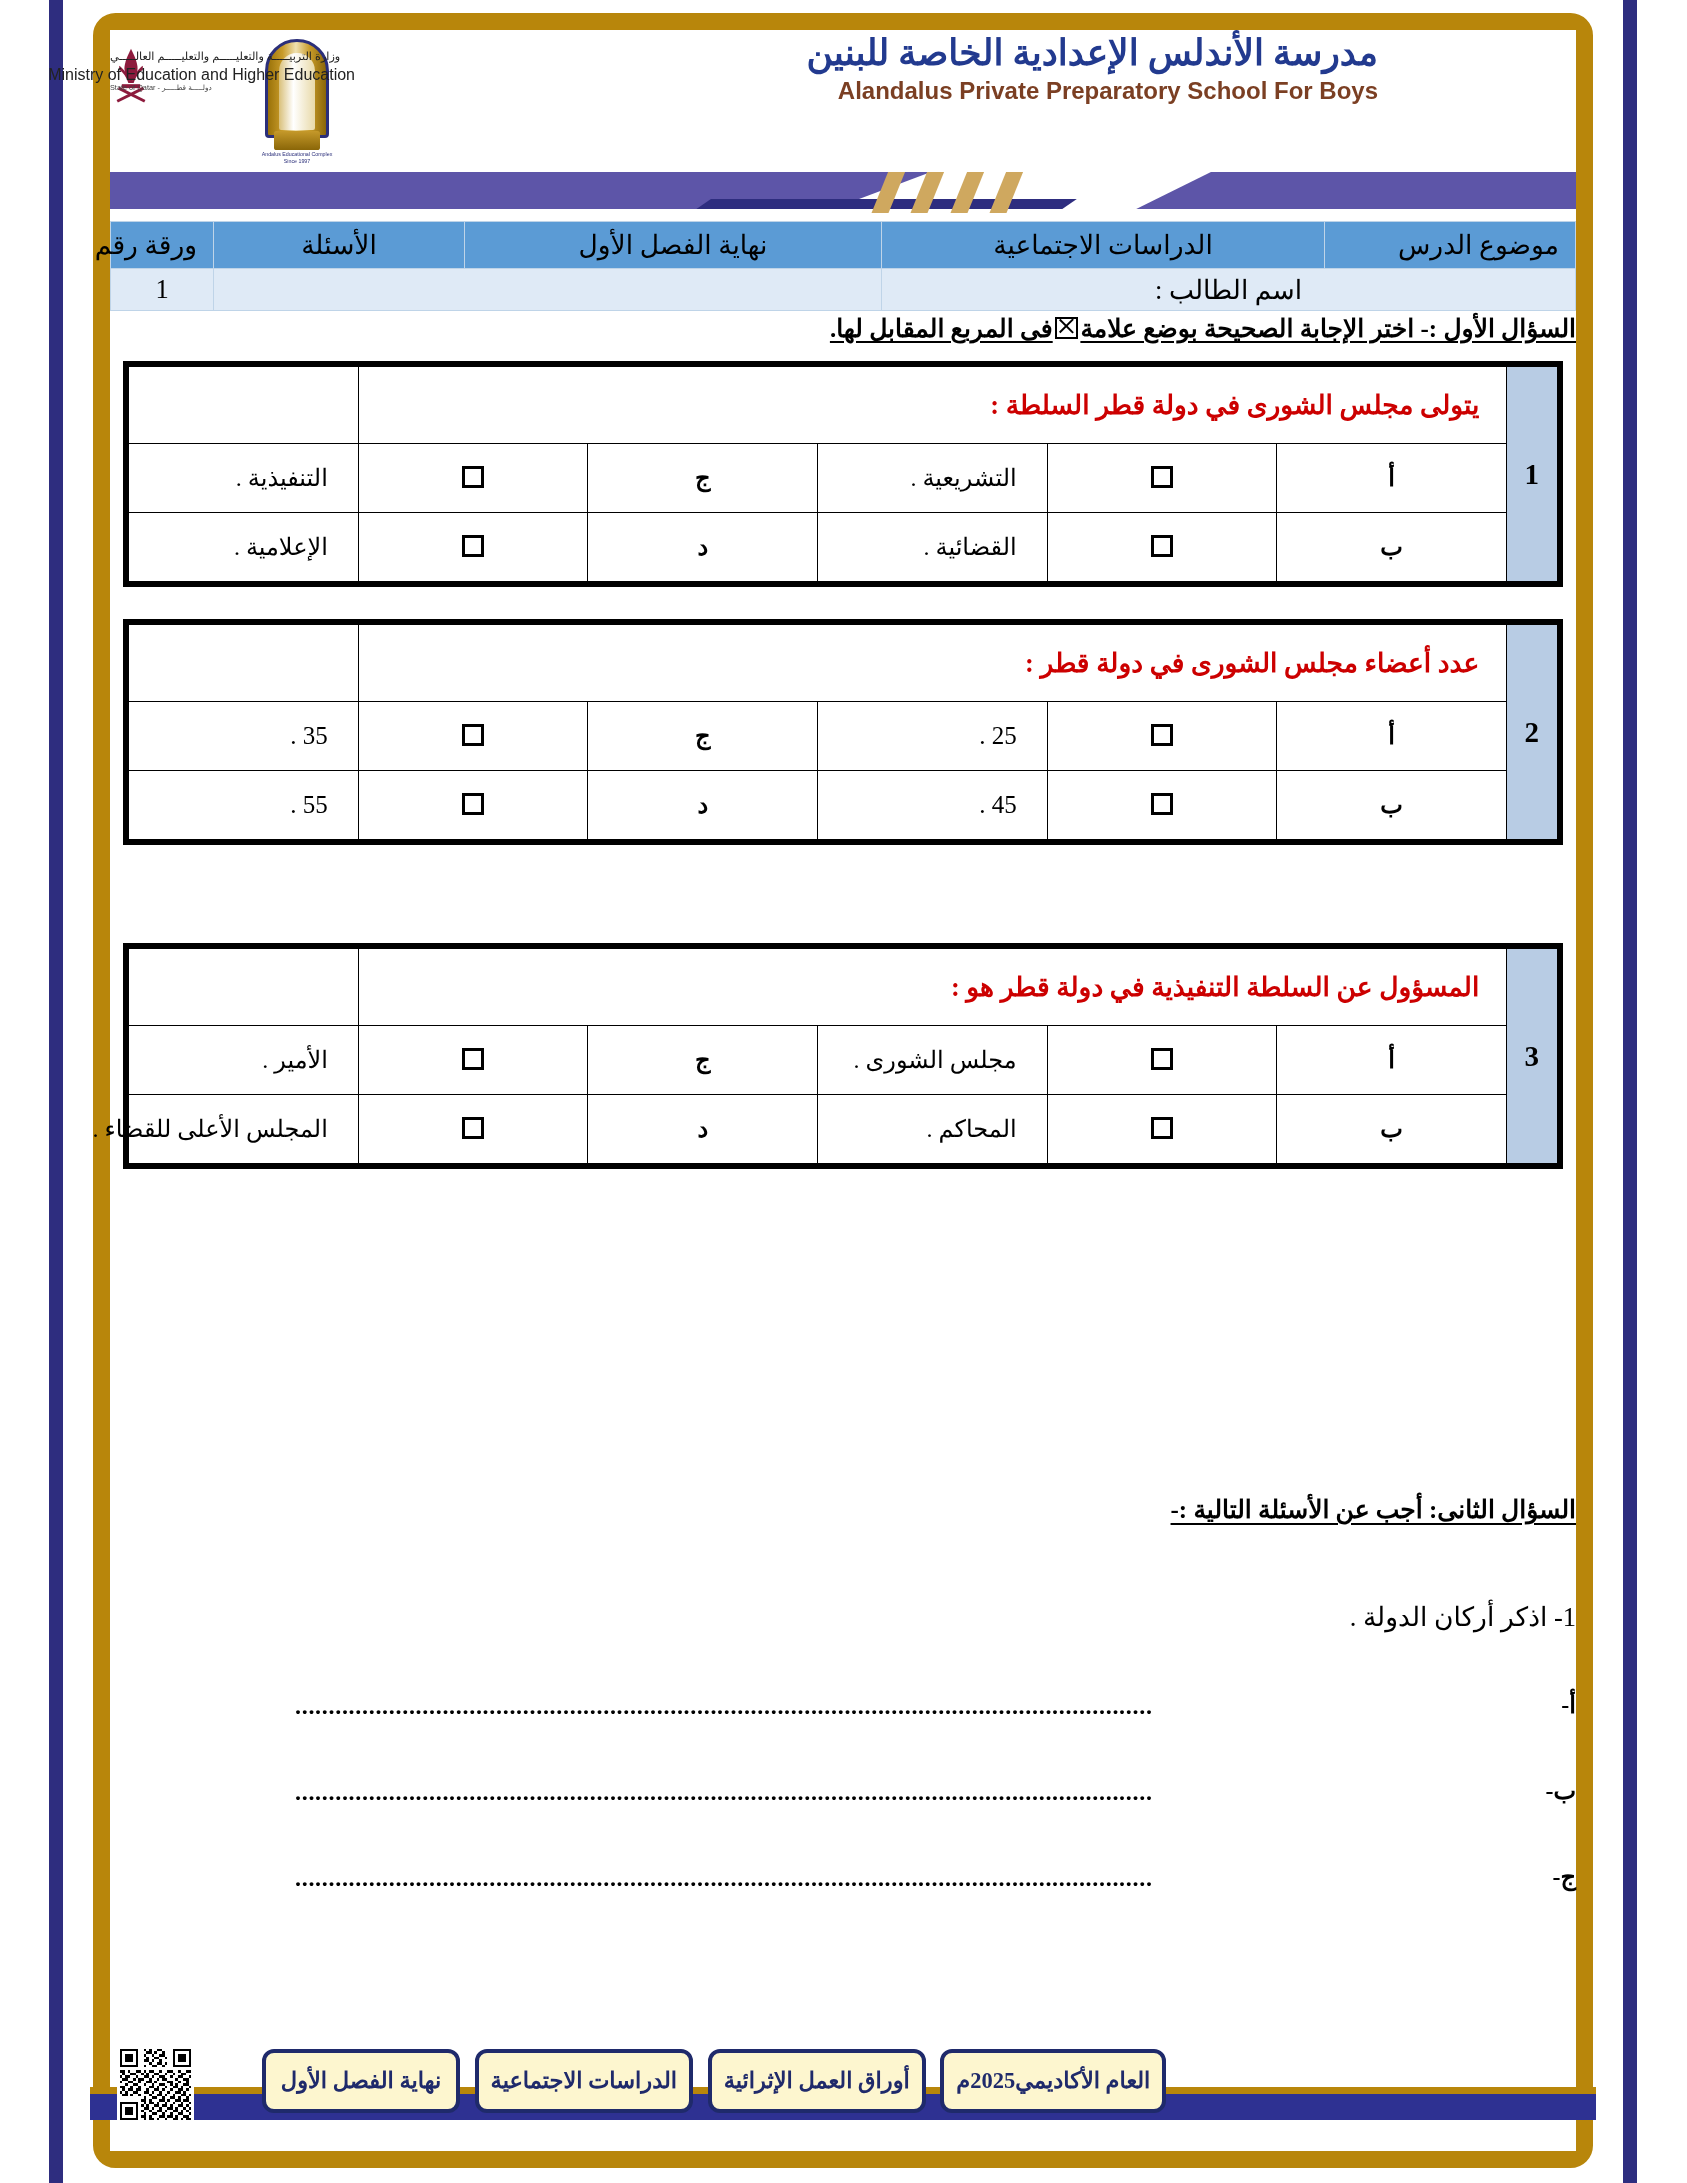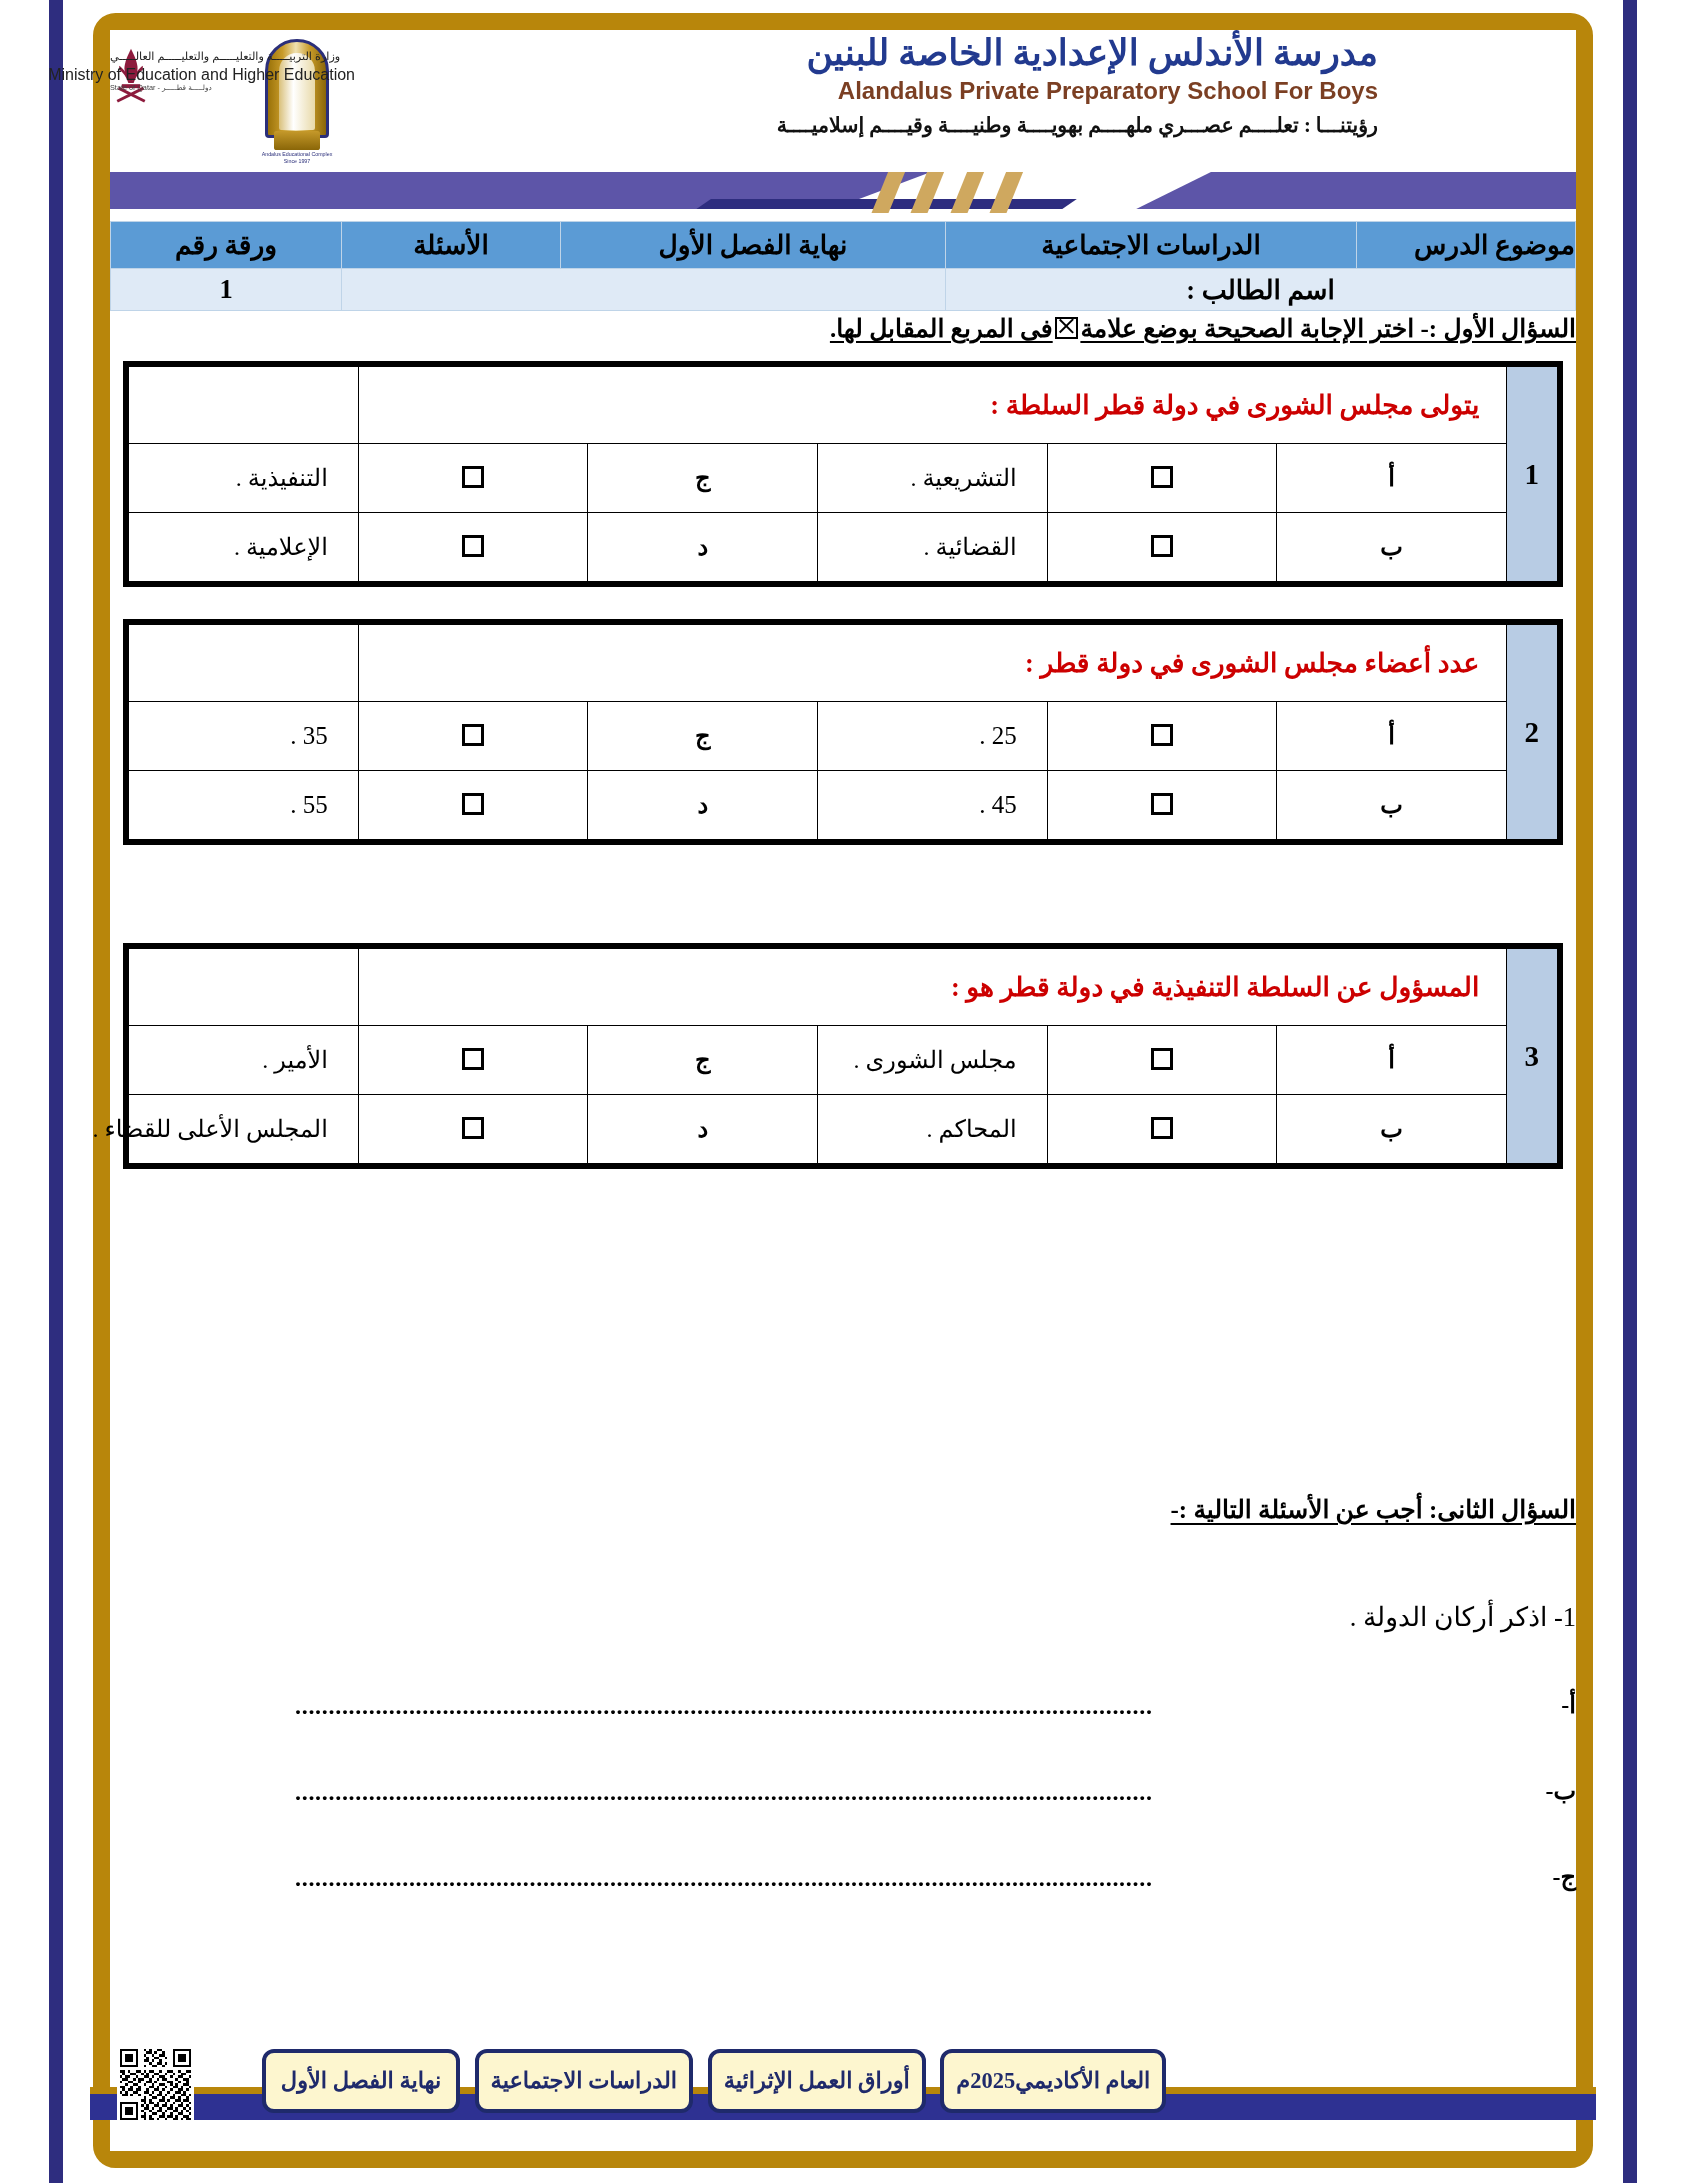--- a/index.html
+++ b/index.html
@@ -134,22 +134,22 @@
   }
 
   
   .info-table{
     position:absolute; left:0; right:0; top:191px;
     border-collapse:collapse; width:100%;
     table-layout:fixed;
   }
   .info-table td{
     border:0.7px solid #bfd4e8;
-    padding:0 0;
-    font-size:26.5px; font-weight:bold; color:#000;
+    padding:0 16px;
+    font-size:26.5px; font-weight:normal; color:#000;
     vertical-align:middle; white-space:nowrap;
   }
   .info-row-1 td{ background:#5b9bd5; height:46px; }
   .info-row-2 td{ background:#dfeaf6; height:41px; }
   .c-subject-lbl{ width:218px; text-align:right; }
   .c-subject-val{ width:410px; text-align:center; }
   .c-term{ width:384px; text-align:center; }
   .c-grade{ width:218px; text-align:center; }
   .c-sheet-lbl{ width:auto; text-align:center; }
   .student-name{ text-align:center; font-size:26.5px;}
@@ -289,21 +289,20 @@
       <div class="logo-base"></div>
       <div class="logo-caption">
         <div>Andalus Educational Complex</div>
         <div>Since 1997</div>
       </div>
     </div>
 
     <div class="titles">
       <div class="t-ar">مدرسة الأندلس الإعدادية الخاصة للبنين</div>
       <div class="t-en">Alandalus Private Preparatory School For Boys</div>
-      <div class="t-vision">رؤيتنـــا : تعلــــم عصـــري ملهــــم بهويــــة وطنيــــة وقيــــم إسلاميــــة</div>
     </div>
 
     <div class="ministry">
       <div class="qatar-emblem">
         <svg viewBox="0 0 64 88" xmlns="http://www.w3.org/2000/svg">
           <path d="M32 4 C26 16 22 26 22 34 C22 44 27 50 32 54 C37 50 42 44 42 34 C42 26 38 16 32 4 Z" fill="#8d1b3d"></path>
           <path d="M14 30 C20 34 26 42 30 52 L34 52 C38 42 44 34 50 30 L50 36 C44 40 39 47 36 56 L28 56 C25 47 20 40 14 36 Z" fill="#8d1b3d"></path>
           <rect x="18" y="58" width="28" height="6" fill="#8d1b3d"></rect>
           <path d="M12 66 L52 86 L54 82 L14 62 Z" fill="#8d1b3d"></path>
           <path d="M52 66 L12 86 L10 82 L50 62 Z" fill="#8d1b3d"></path>

